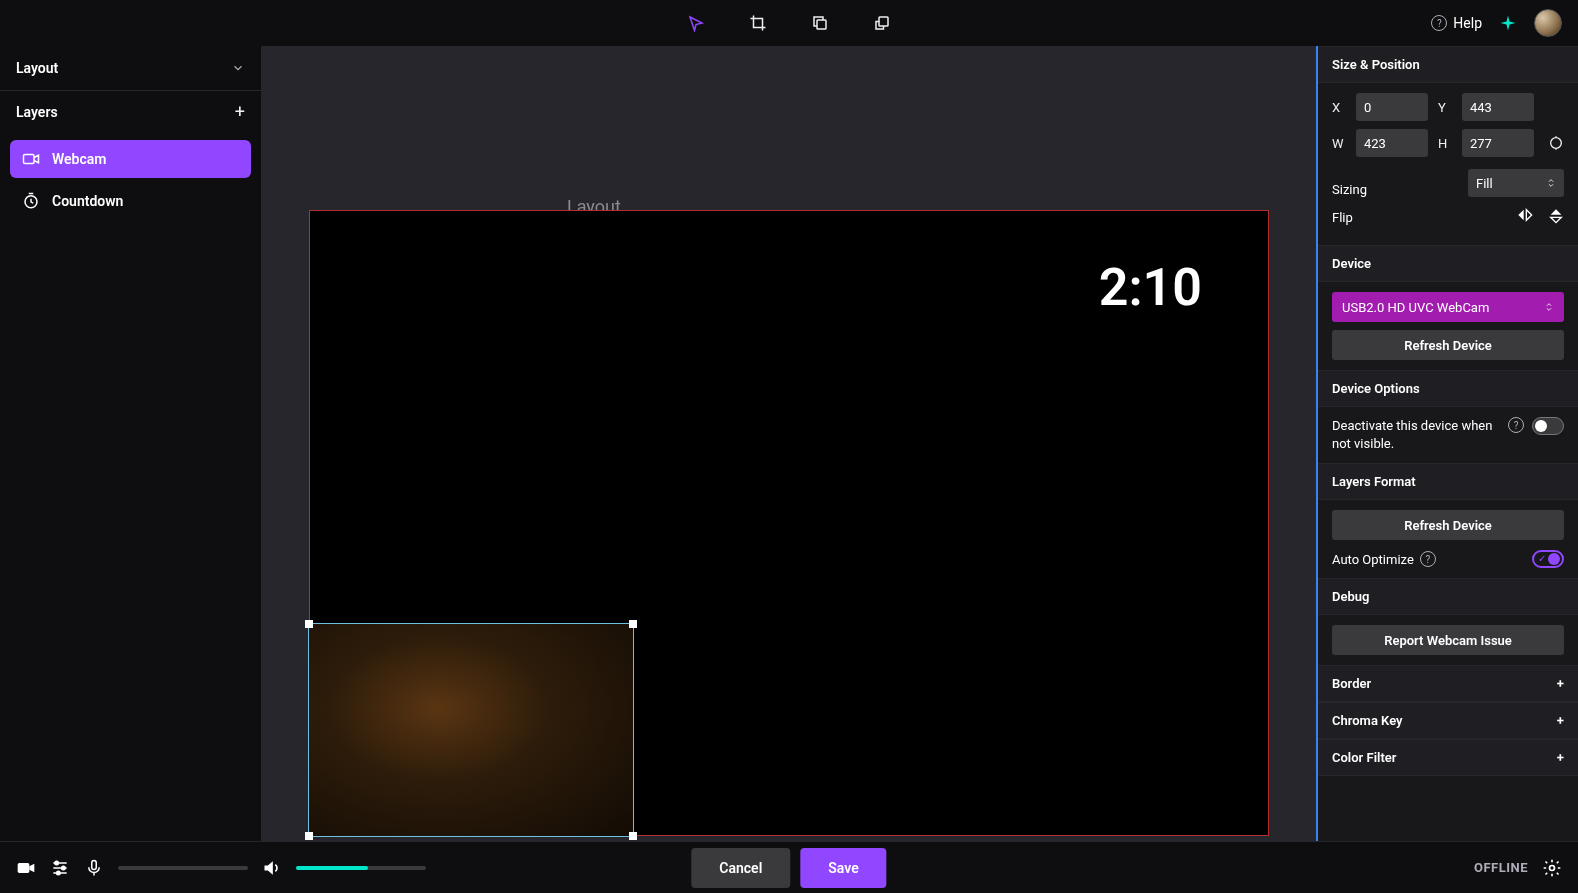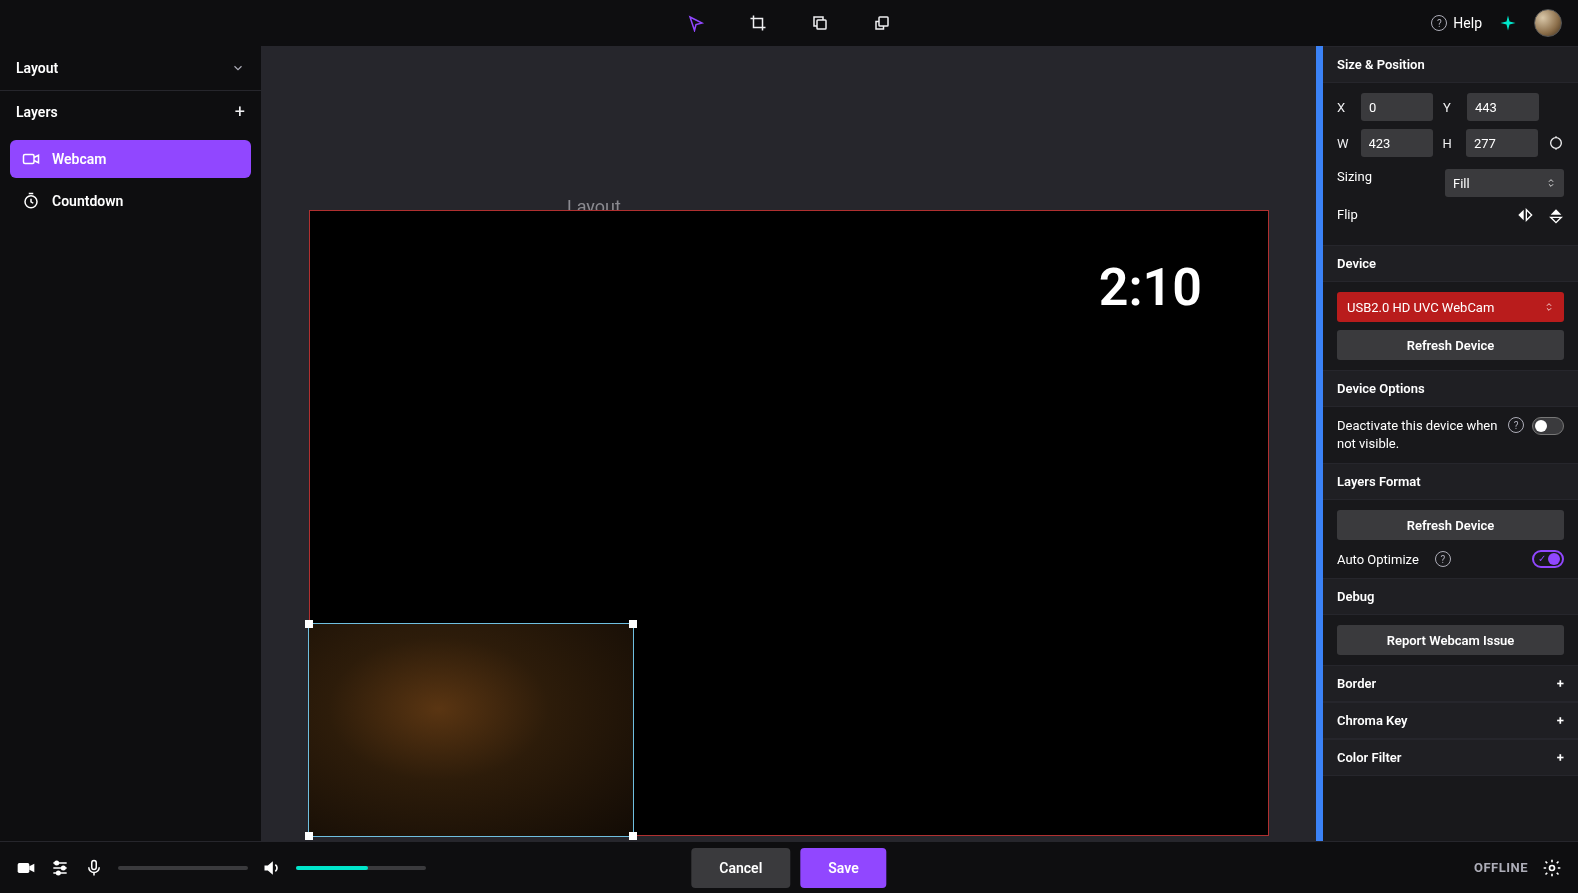--- a/index.html
+++ b/index.html
@@ -37,42 +37,42 @@
   .stage { position: relative; width: 960px; height: 626px; background: #000; margin-top: 64px; border: 1px solid #b03030; }
   .countdown { position: absolute; top: 46px; right: 66px; color: #fff; font-size: 52px; font-weight: 600; }
   .webcam-box { position: absolute; left: -2px; bottom: -2px; width: 326px; height: 214px; border: 1px solid #6fbfe0; background: radial-gradient(ellipse at 40% 40%, #5a3512 0%, #2d1c0a 40%, #120b05 100%); filter: blur(0.5px); }
   .handle { position: absolute; width: 8px; height: 8px; background: #fff; }
   .h-tl { top: -4px; left: -4px; }
   .h-tr { top: -4px; right: -4px; }
   .h-bl { bottom: -4px; left: -4px; }
   .h-br { bottom: -4px; right: -4px; }
 
   
-  .rpanel { width: 262px; background: #18181b; border-left: 7px solid #3b82f6; overflow-y: auto; font-size: 13px; }
+  .rpanel { width: 262px; background: #18181b; border-left: 2px solid #3b82f6; overflow-y: auto; font-size: 13px; }
   .rp-section-title { background: #1f1f23; padding: 10px 14px; font-weight: 600; font-size: 13px; border-top: 1px solid #26262c; border-bottom: 1px solid #26262c; }
   .rp-section-title.collapsible { display: flex; justify-content: space-between; align-items: center; cursor: pointer; }
   .rp-body { padding: 10px 14px; }
   .xy-row, .wh-row { display: flex; align-items: center; gap: 10px; margin-bottom: 8px; }
   .dim-label { width: 14px; color: #efeff1; font-size: 13px; }
   .dim-input { width: 72px; height: 28px; background: #3a3a3d; border: none; color: #fff; padding: 0 8px; font-size: 13px; border-radius: 3px; }
   .link-icon { margin-left: auto; color: #efeff1; cursor: pointer; }
-  .row-between { display: flex; align-items: flex-start; justify-content: space-between; margin-bottom: 10px; }
-  .sizing-select { width: 119px; height: 28px; background: #3a3a3d; border: none; color: #fff; border-radius: 3px; padding: 0 8px; font-size: 13px; cursor: pointer; display:flex; align-items:center; justify-content:space-between;}
+  .row-between { display: flex; align-items: flex-end; justify-content: space-between; margin-bottom: 10px; }
+  .sizing-select { width: 96px; height: 28px; background: #3a3a3d; border: none; color: #fff; border-radius: 3px; padding: 0 8px; font-size: 13px; cursor: pointer; display:flex; align-items:center; justify-content:space-between;}
   .flip-icons { display: flex; gap: 14px; }
-  .device-select { width: 100%; height: 30px; background: #b91c1c; border: none; color: #fff; border-radius: 3px; padding: 0 10px; font-size: 13px; cursor: pointer; display:flex; align-items:center; justify-content:space-between; margin-bottom:8px;gap:48px;}
+  .device-select { width: 100%; height: 30px; background: #a21caf; border: none; color: #fff; border-radius: 3px; padding: 0 10px; font-size: 13px; cursor: pointer; display:flex; align-items:center; justify-content:space-between; margin-bottom:8px;gap:48px;}
   .rp-button { width: 100%; height: 30px; background: #3a3a3d; border: none; color: #fff; border-radius: 3px; font-size: 13px; font-weight: 600; cursor: pointer; }
   .devopt-row { display: flex; align-items: flex-start; justify-content: space-between; gap: 8px; }
   .devopt-row span.text { flex: 1; line-height: 1.4; }
   .qicon { width: 16px; height: 16px; border: 1.5px solid #adadb8; border-radius: 50%; display: inline-flex; align-items: center; justify-content: center; font-size: 10px; color: #adadb8; flex-shrink:0; }
   .toggle { width: 32px; height: 18px; border-radius: 9px; background: #3a3a3d; position: relative; cursor: pointer; flex-shrink:0; border:1px solid #777;}
   .toggle .knob { position: absolute; width: 12px; height: 12px; background: #fff; border-radius: 50%; top: 2px; left: 2px; }
   .toggle.on { background: #18181b; border: 2px solid #9147ff; }
   .toggle.on .knob { left: auto; right: 2px; top:1px; background: #9147ff; }
   .toggle.on .check { position:absolute; left:4px; top:1px; color:#9147ff; font-size:10px;}
-  .autoopt { display:flex; align-items:center; gap:16px; margin-top:10px; }
+  .autoopt { display:flex; align-items:center; gap:6px; margin-top:10px; }
 
   
   .bottombar { height: 52px; background: #0e0e10; border-top: 1px solid #26262c; display: flex; align-items: center; padding: 0 16px; gap: 14px; position: relative; }
   .bb-icon { width: 20px; height: 20px; color: #fff; cursor: pointer; display:flex; align-items:center; justify-content:center;}
   .vol-track { width: 130px; height: 4px; background: #3a3a3d; border-radius: 2px; position: relative; }
   .vol-fill { height: 100%; background: #00e6cb; border-radius: 2px; }
   .bb-center { position: absolute; left: 50%; transform: translateX(-50%); display: flex; gap: 10px; }
   .btn { height: 40px; padding: 0 28px; border: none; border-radius: 4px; font-size: 14px; font-weight: 600; cursor: pointer; }
   .btn-cancel { background: #3a3a3d; color: #fff; }
   .btn-save { background: #9147ff; color: #fff; }

